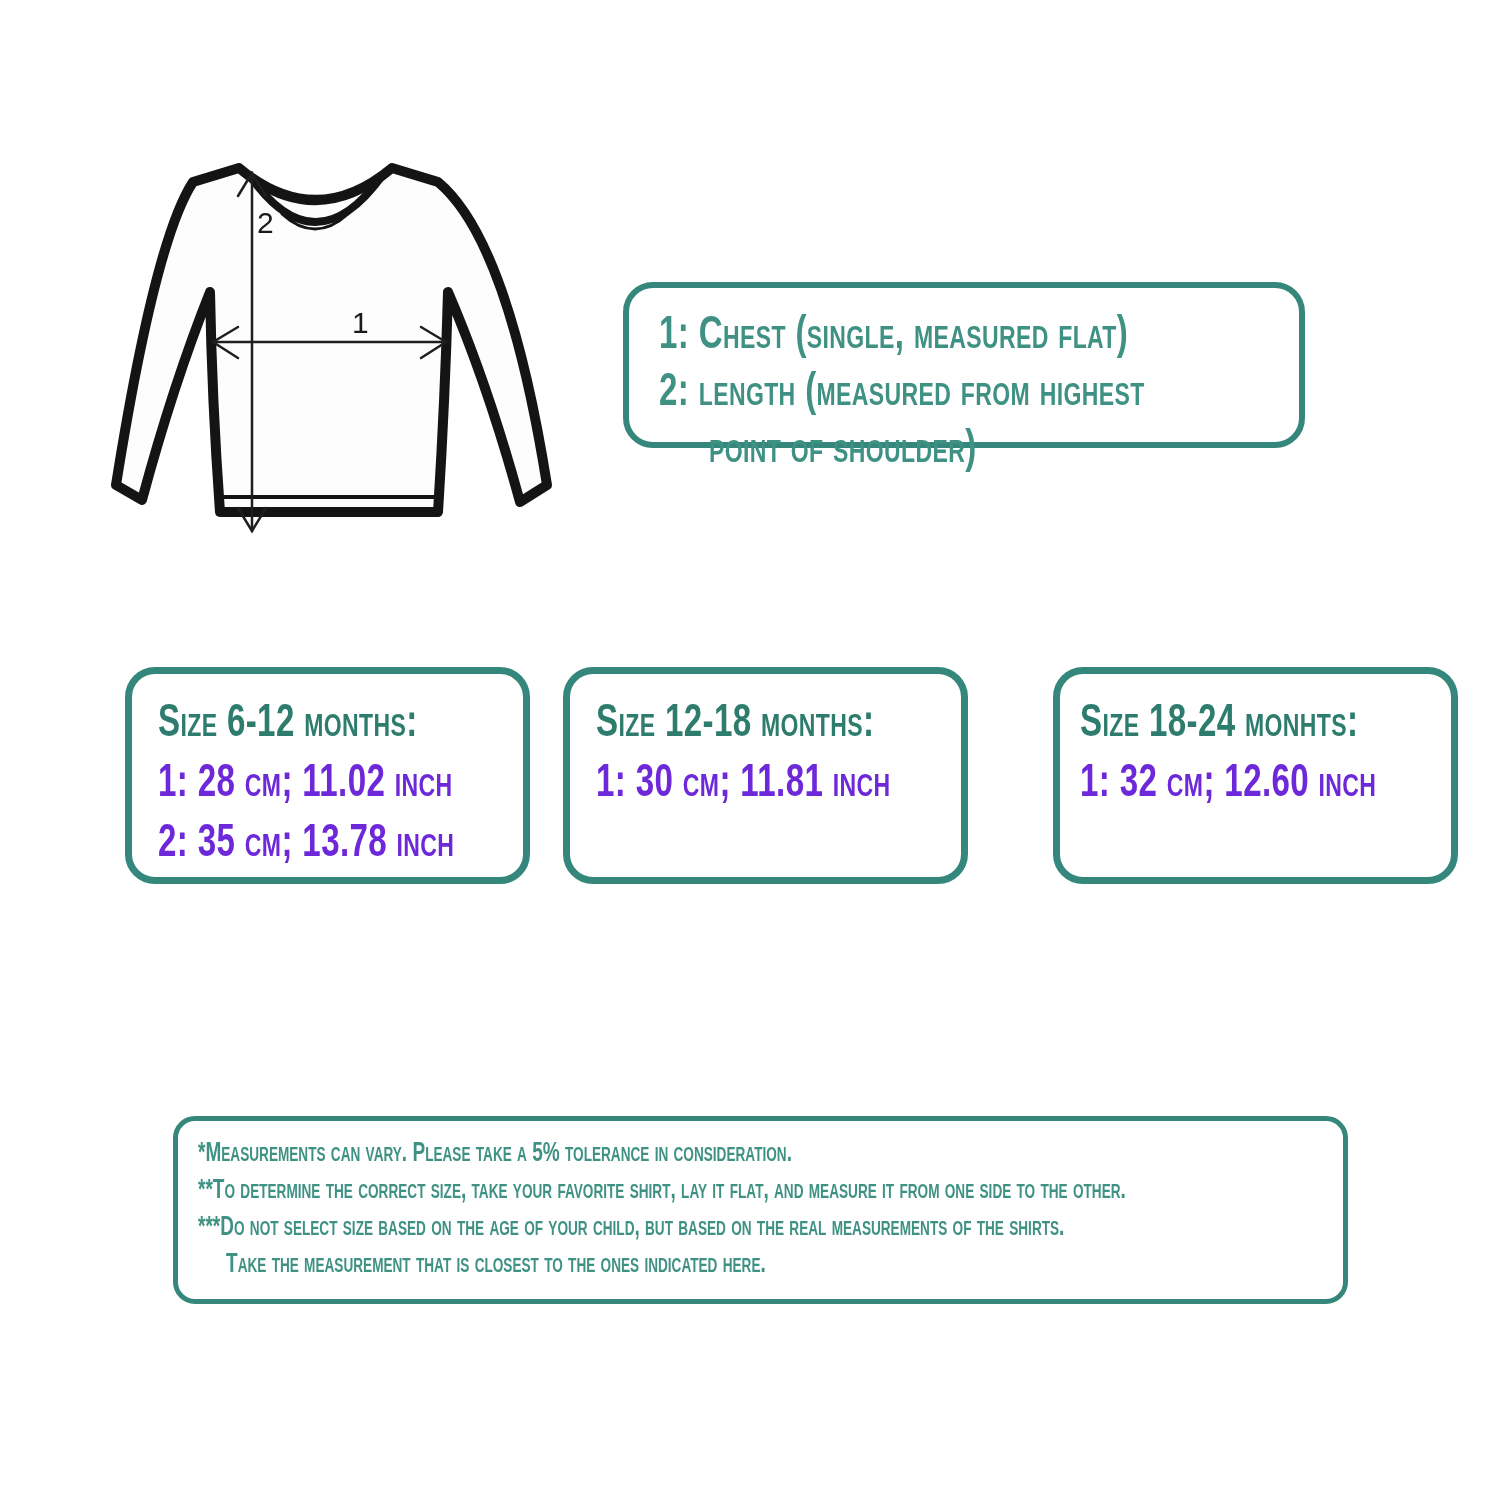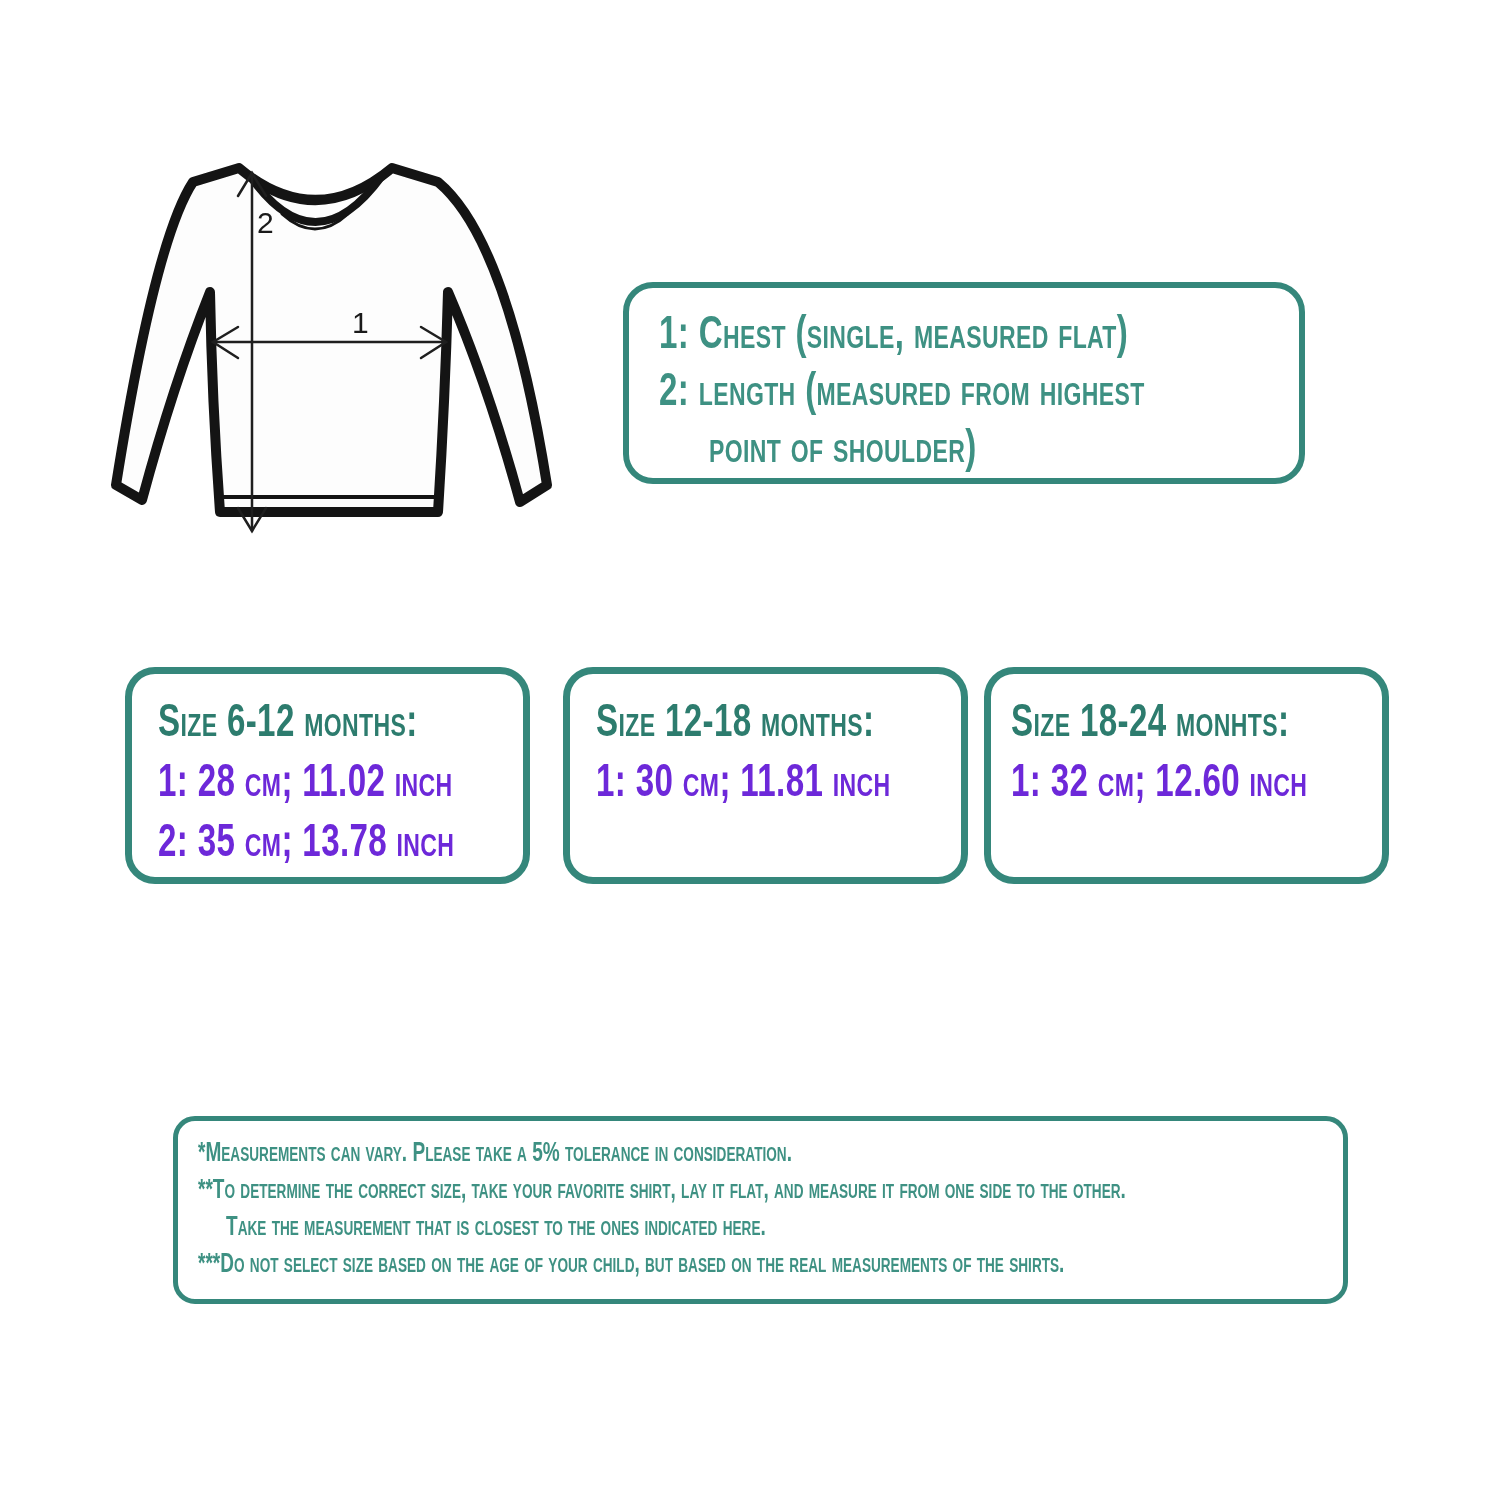--- a/index.html
+++ b/index.html
@@ -33,42 +33,42 @@
     white-space: nowrap;
     font-variant: small-caps;
     font-weight: bold;
     letter-spacing: 0.5px;
   }
 
   .legend-box {
     left: 623px;
     top: 282px;
     width: 682px;
-    height: 202px;
+    height: 166px;
     padding: 16px 30px;
     color: #3E9183;
     font-size: 46px;
     line-height: 57px;
   }
   .legend-box .indent { padding-left: 50px; }
 
   .size-box {
     top: 667px;
     width: 405px;
     height: 217px;
     border-width: 7px;
     padding: 16px 26px;
     font-size: 46px;
     line-height: 60px;
   }
   .size-box .size-title { color: #2D7C6E; }
   .size-box .size-line  { color: #6d28d9; }
   .size-box-1 { left: 125px; }
   .size-box-2 { left: 563px; }
-  .size-box-3 { left: 984px; padding-left: 20px; }
+  .size-box-3 { left: 1053px; padding-left: 20px; }
 
   .footnotes-box {
     left: 173px;
     top: 1116px;
     width: 1175px;
     height: 188px;
     border-width: 5px;
     border-radius: 22px;
     padding: 12px 20px;
     color: #3E9183;
@@ -179,21 +179,21 @@
     </div>
   </div>
 
   <div class="box footnotes-box">
     <div class="line">
       <span class="hand">*Measurements can vary. Please take a 5% tolerance in consideration.</span>
     </div>
     <div class="line">
       <span class="hand">**To determine the correct size, take your favorite shirt, lay it flat, and measure it from one side to the other.</span>
     </div>
+    <div class="line">
+      <span class="hand">***Do not select size based on the age of your child, but based on the real measurements of the shirts.</span>
+    </div>
     <div class="line indent">
       <span class="hand">Take the measurement that is closest to the ones indicated here.</span>
-    </div>
-    <div class="line">
-      <span class="hand">***Do not select size based on the age of your child, but based on the real measurements of the shirts.</span>
     </div>
   </div>
 
 </div>
 
 </body></html>

